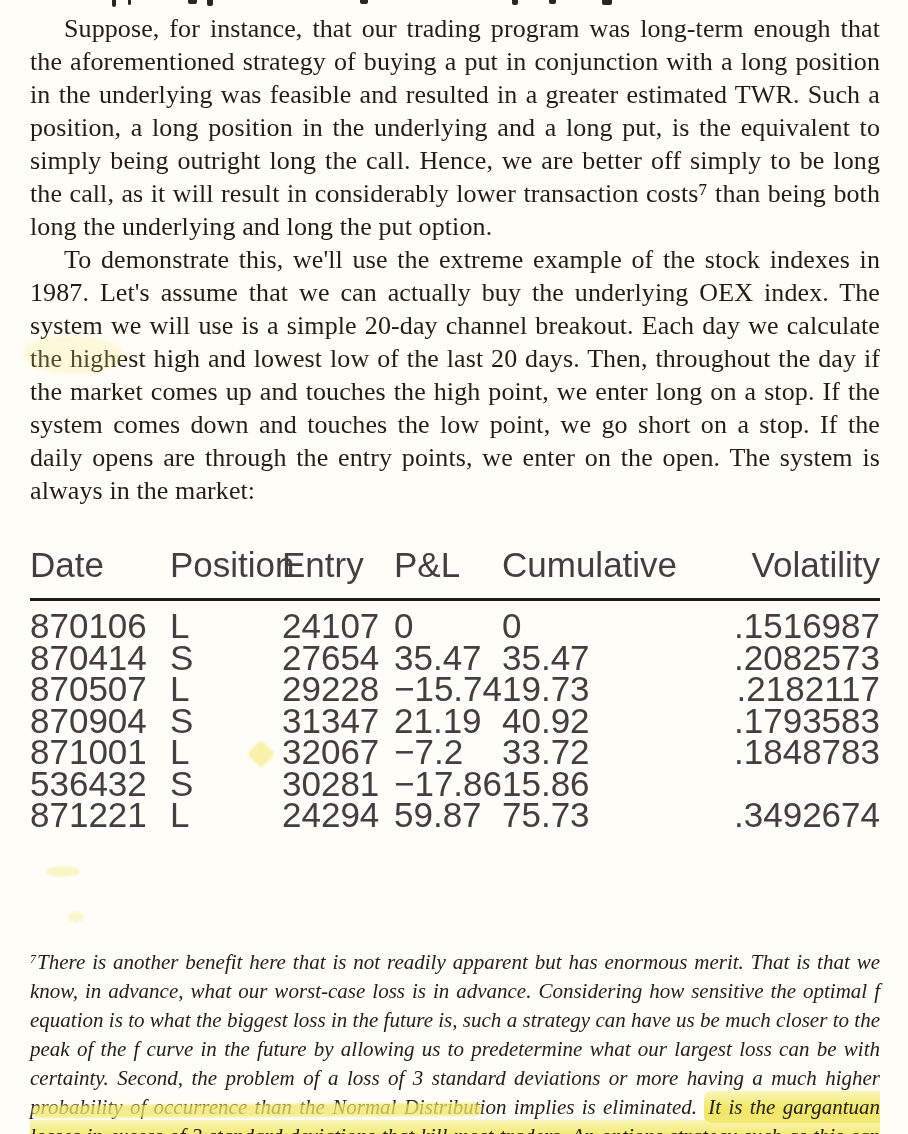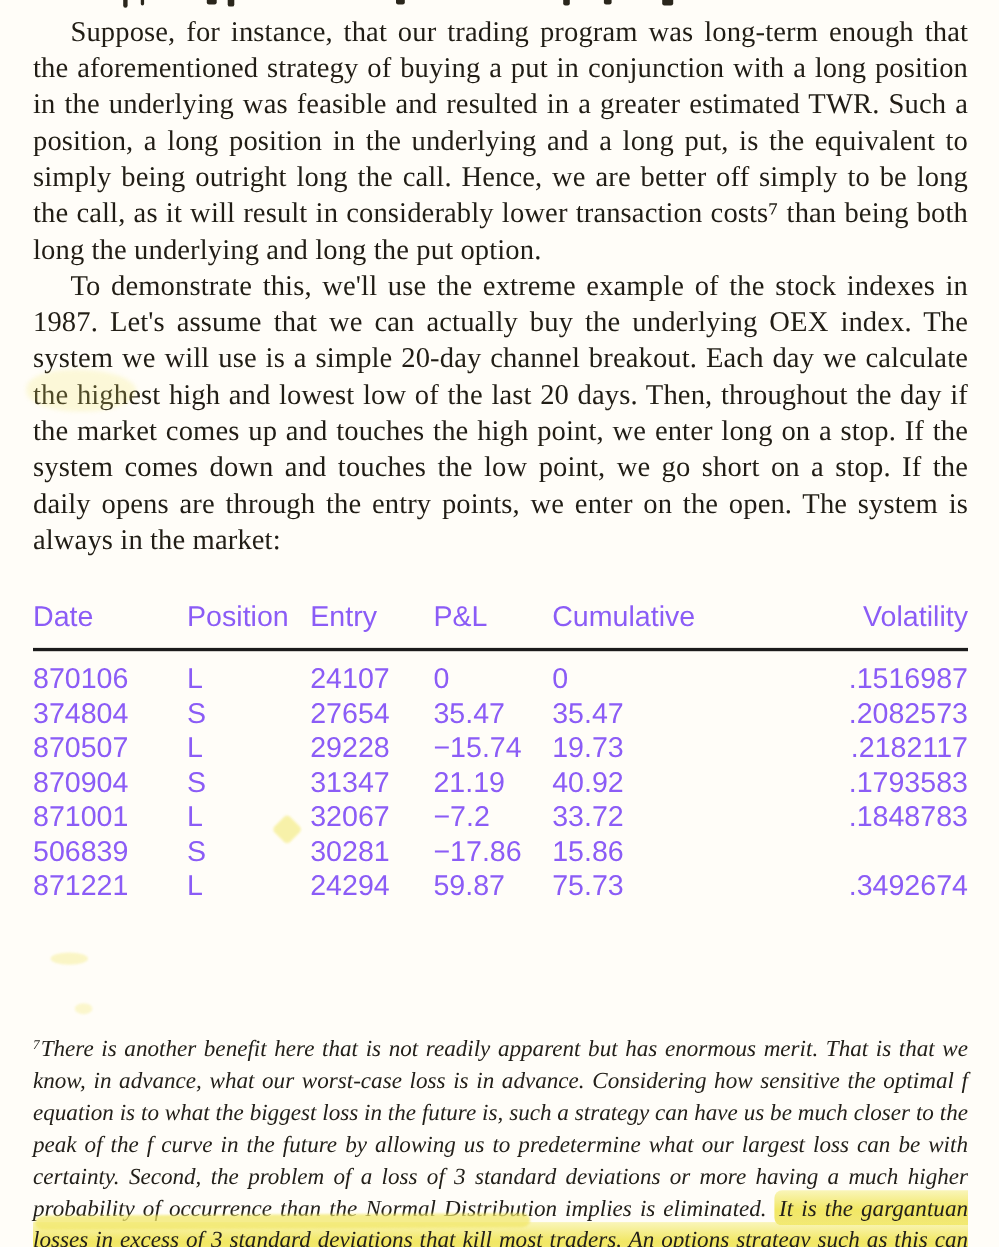--- a/index.html
+++ b/index.html
@@ -30,21 +30,21 @@
   .bodycopy{margin-top:2px;font-family:Liberation Serif, serif;}
   .bodycopy p{
     margin:0;font-size:26px;line-height:33px;text-align:justify;
     text-indent:34px;letter-spacing:0.1px;
   }
 
   
   .datatable{
     margin-top:38px;
     font-family:"Liberation Sans","DejaVu Sans",sans-serif;
-    font-size:26px;color:#8b5cf6;
+    font-size:35px;color:#404040;
   }
   .thead,.trow{display:grid;grid-template-columns:140px 112px 112px 108px 148px 1fr;}
   .thead{padding-bottom:13px;border-bottom:3px solid #1c1c1c;}
   .tbody{padding-top:9px;}
   .trow{line-height:31.5px;}
   .th,.td{white-space:nowrap;}
   .c0{text-align:left;}
   .c1,.c2,.c3,.c4{}
   .c5{text-align:right;padding-left:76px;}
 
@@ -101,21 +101,21 @@
     <div class="tbody">
         <div class="trow">
           <div class="td c0">870106</div>
           <div class="td c1">L</div>
           <div class="td c2">24107</div>
           <div class="td c3">0</div>
           <div class="td c4">0</div>
           <div class="td c5">.1516987</div>
         </div>
         <div class="trow">
-          <div class="td c0">374804</div>
+          <div class="td c0">870414</div>
           <div class="td c1">S</div>
           <div class="td c2">27654</div>
           <div class="td c3">35.47</div>
           <div class="td c4">35.47</div>
           <div class="td c5">.2082573</div>
         </div>
         <div class="trow">
           <div class="td c0">870507</div>
           <div class="td c1">L</div>
           <div class="td c2">29228</div>
@@ -133,21 +133,21 @@
         </div>
         <div class="trow">
           <div class="td c0">871001</div>
           <div class="td c1">L</div>
           <div class="td c2">32067</div>
           <div class="td c3">−7.2</div>
           <div class="td c4">33.72</div>
           <div class="td c5">.1848783</div>
         </div>
         <div class="trow">
-          <div class="td c0">506839</div>
+          <div class="td c0">536432</div>
           <div class="td c1">S</div>
           <div class="td c2">30281</div>
           <div class="td c3">−17.86</div>
           <div class="td c4">15.86</div>
         </div>
         <div class="trow">
           <div class="td c0">871221</div>
           <div class="td c1">L</div>
           <div class="td c2">24294</div>
           <div class="td c3">59.87</div>

